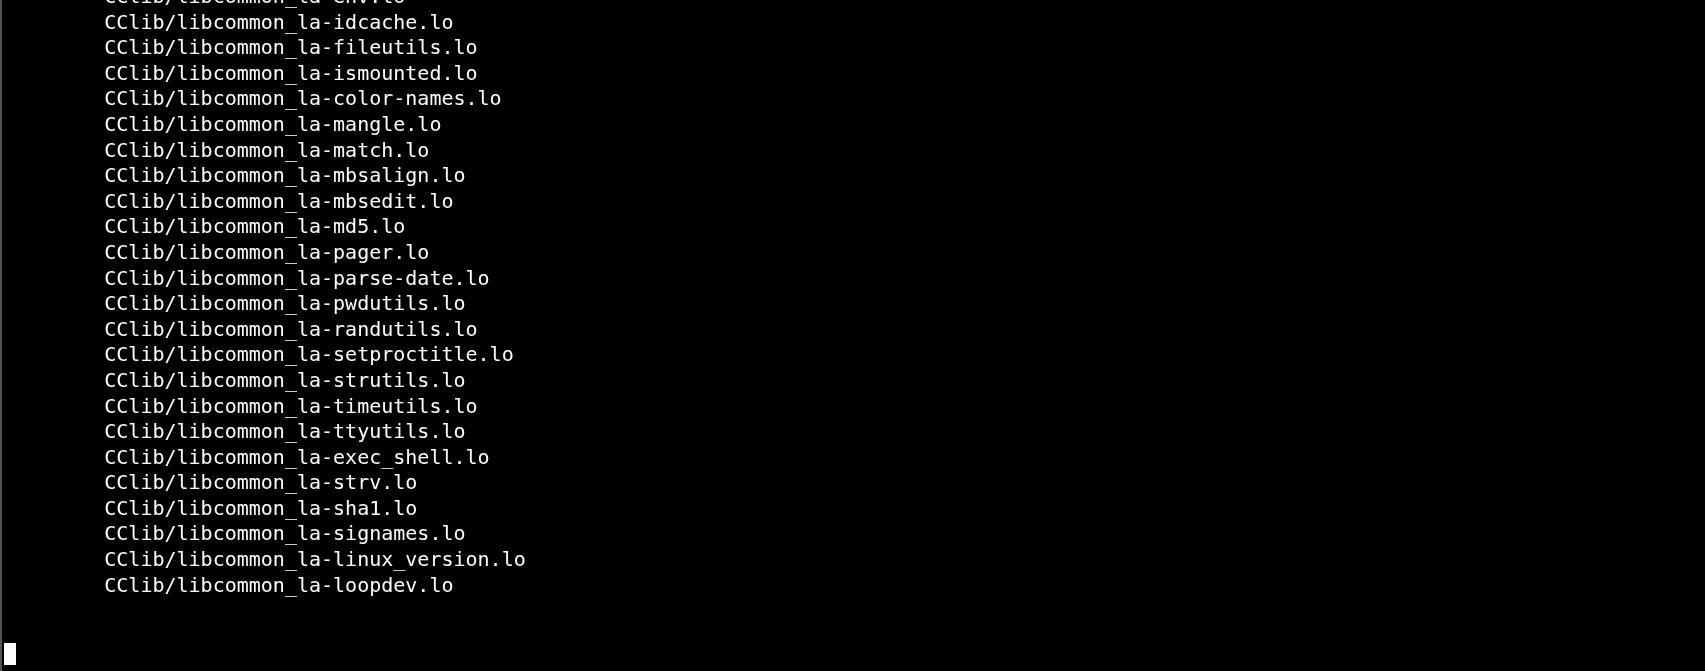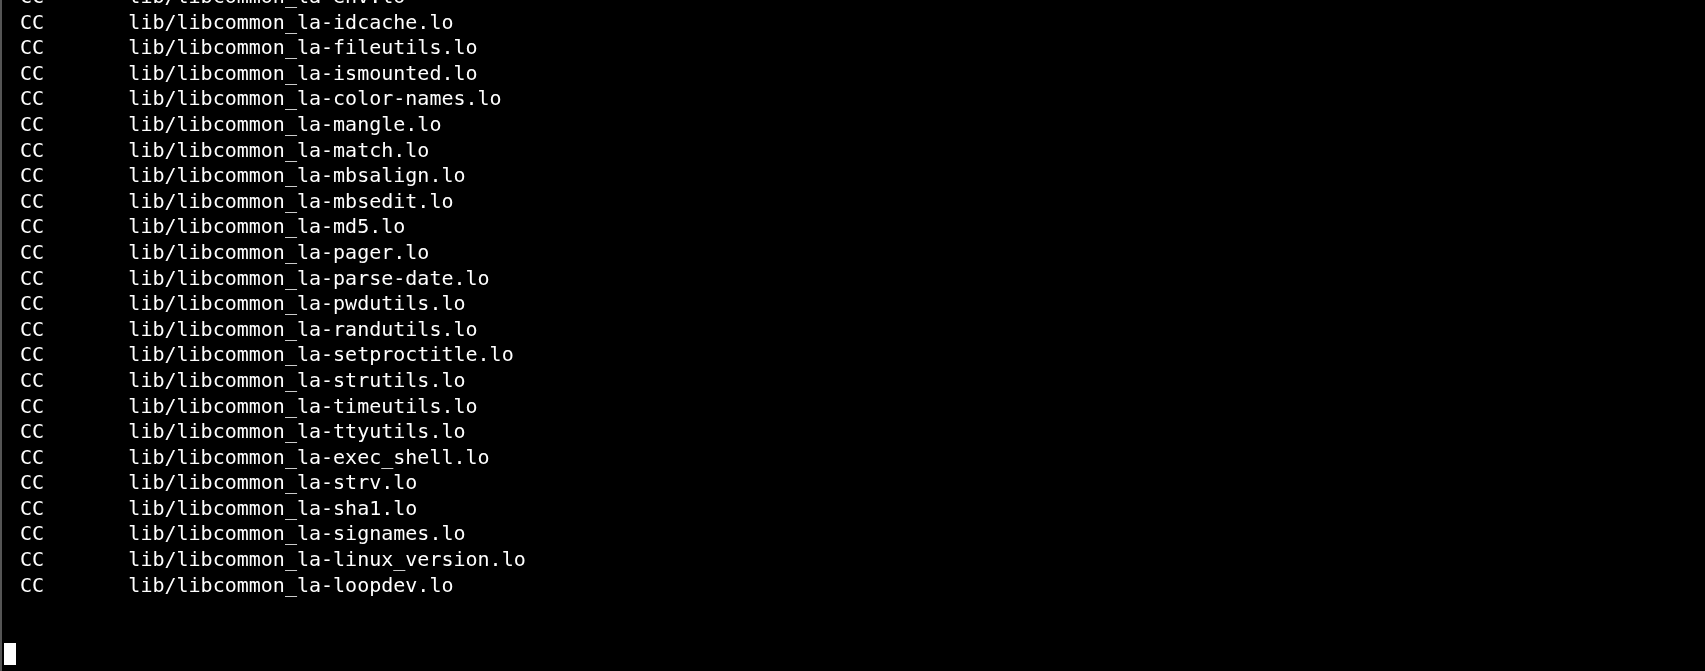--- a/index.html
+++ b/index.html
@@ -23,20 +23,21 @@
     .terminal {
       white-space: pre;
       padding-left: 18px;
     }
     .line {
       display: block;
     }
     .cc {
       display: inline-block;
       width: 9ch;
+      text-align: right;
     }
     .cursor {
       position: absolute;
       left: 2px;
       bottom: 6px;
       width: 12px;
       height: 22px;
       background-color: #ffffff;
     }
   </style>

